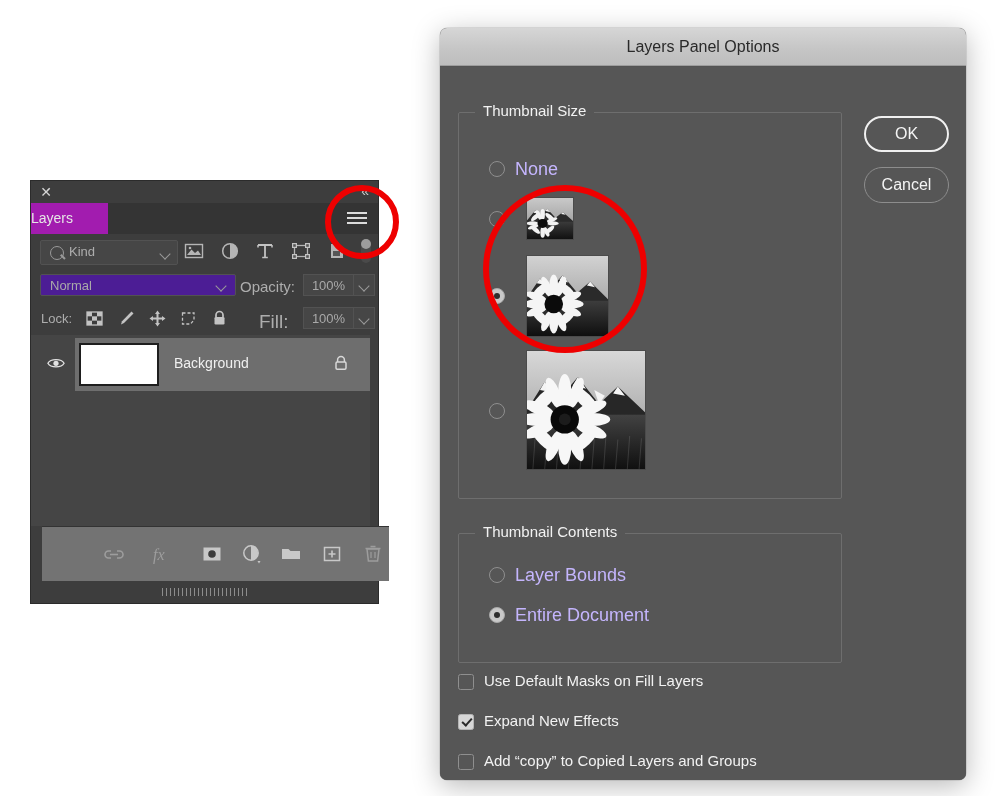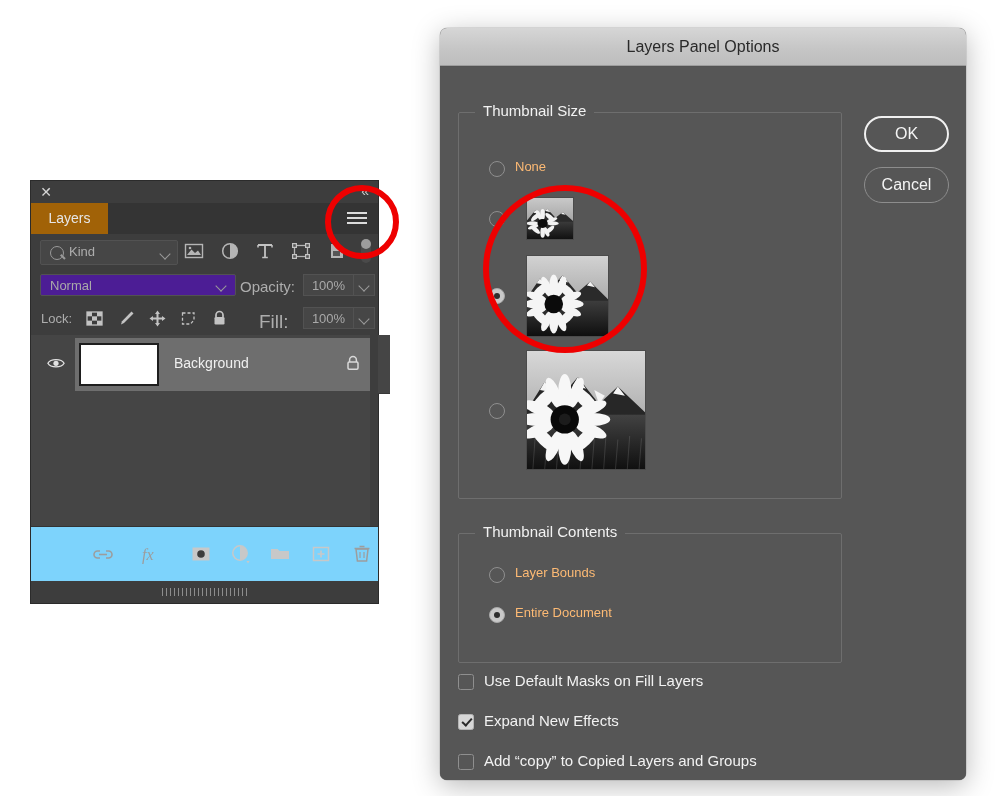--- a/index.html
+++ b/index.html
@@ -40,25 +40,25 @@
     letter-spacing: -1px;
   }
   .lp-tabrow {
     position: absolute; left: 0; top: 22px;
     width: 100%; height: 31px;
     background: #343434;
   }
   .lp-tab {
     position: absolute; left: 0; top: 0;
     width: 77px; height: 31px;
-    background: #a16207;
+    background: #a21caf;
     color: #e6e6e6;
     font-size: 14px;
     line-height: 31px;
-    text-align: center;
+    text-align: left;
   }
   .lp-menu-icon {
     position: absolute; right: 11px; top: 9px;
     width: 20px; height: 14px;
   }
   .lp-menu-icon i {
     display: block; height: 2px; background: #dcdcdc;
     margin-bottom: 3px;
   }
 
@@ -197,21 +197,20 @@
   .lp-list {
     position: absolute; left: 0; top: 154px;
     width: 100%; height: 191px;
     background: #454545;
   }
   .layer-row {
     position: absolute; left: 0; top: 0;
     width: 100%; height: 58px;
     background: #454545;
     border-bottom: 1px solid #383838;
-    padding-left: 12px;
   }
   .layer-eye {
     position: absolute; left: 16px; top: 21px;
     width: 18px; height: 13px;
   }
   .layer-thumb {
     position: absolute; left: 48px; top: 8px;
     width: 80px; height: 43px;
     background: #fff;
     border: 2px solid #1e1e1e;
@@ -230,23 +229,23 @@
     position: absolute; right: 30px; top: 20px;
     width: 14px; height: 16px;
   }
   .lp-empty {
     position: absolute; left: 0; top: 58px;
     width: 100%; height: 133px;
     background: #454545;
   }
 
   .lp-footer {
-    position: absolute; left: 0; top: 345px;
+    position: absolute; left: 11px; top: 345px;
     width: 100%; height: 54px;
-    background: #7dd3fc;
+    background: #737373;
     border-top: 1px solid #333;
   }
   .fbtn { position: absolute; top: 14px; width: 26px; height: 26px; }
 
   .lp-bottom {
     position: absolute; left: 0; bottom: 0;
     width: 100%; height: 22px;
     background: #3d3d3d;
   }
   .grip {
@@ -317,22 +316,22 @@
   .radio.checked:after {
     content: ""; position: absolute;
     left: 50%; top: 50%;
     width: 6px; height: 6px;
     margin: -3px 0 0 -3px;
     border-radius: 50%;
     background: #2e2e2e;
   }
   .radio-label {
     position: absolute;
-    color: #fdba74;
-    font-size: 13px;
+    color: #c4b5fd;
+    font-size: 18px;
     white-space: nowrap;
   }
 
   .checkbox {
     position: absolute;
     width: 16px; height: 16px;
     border-radius: 2.5px;
     background: #565656;
     border: 1.5px solid #8f8f8f;
     box-sizing: border-box;

